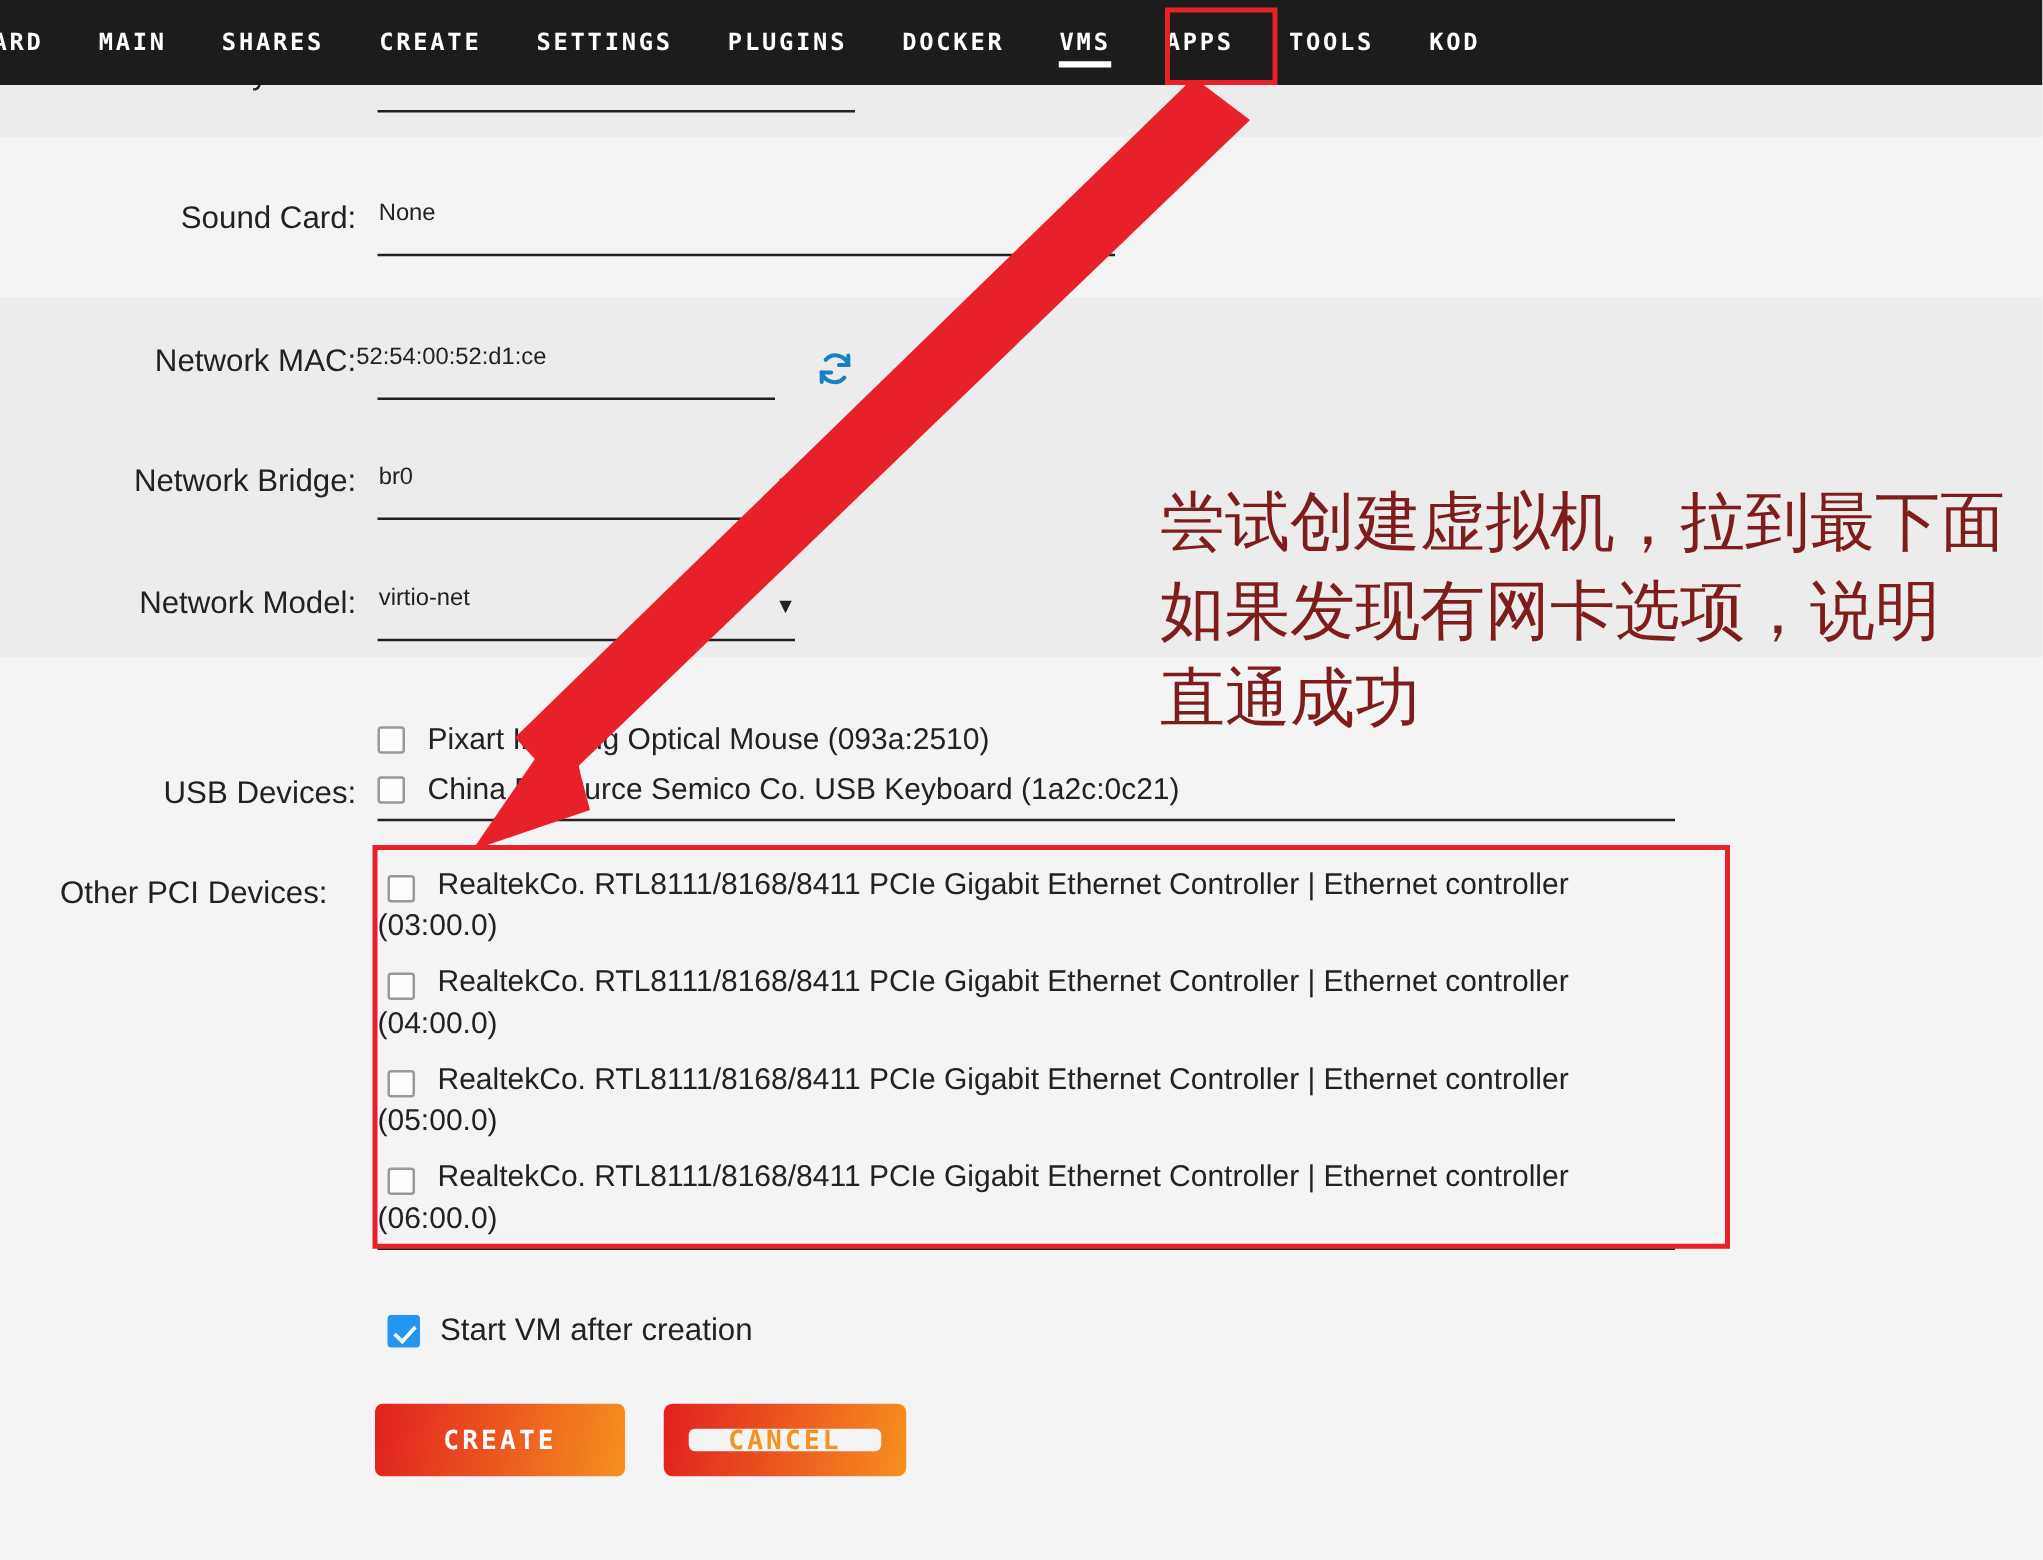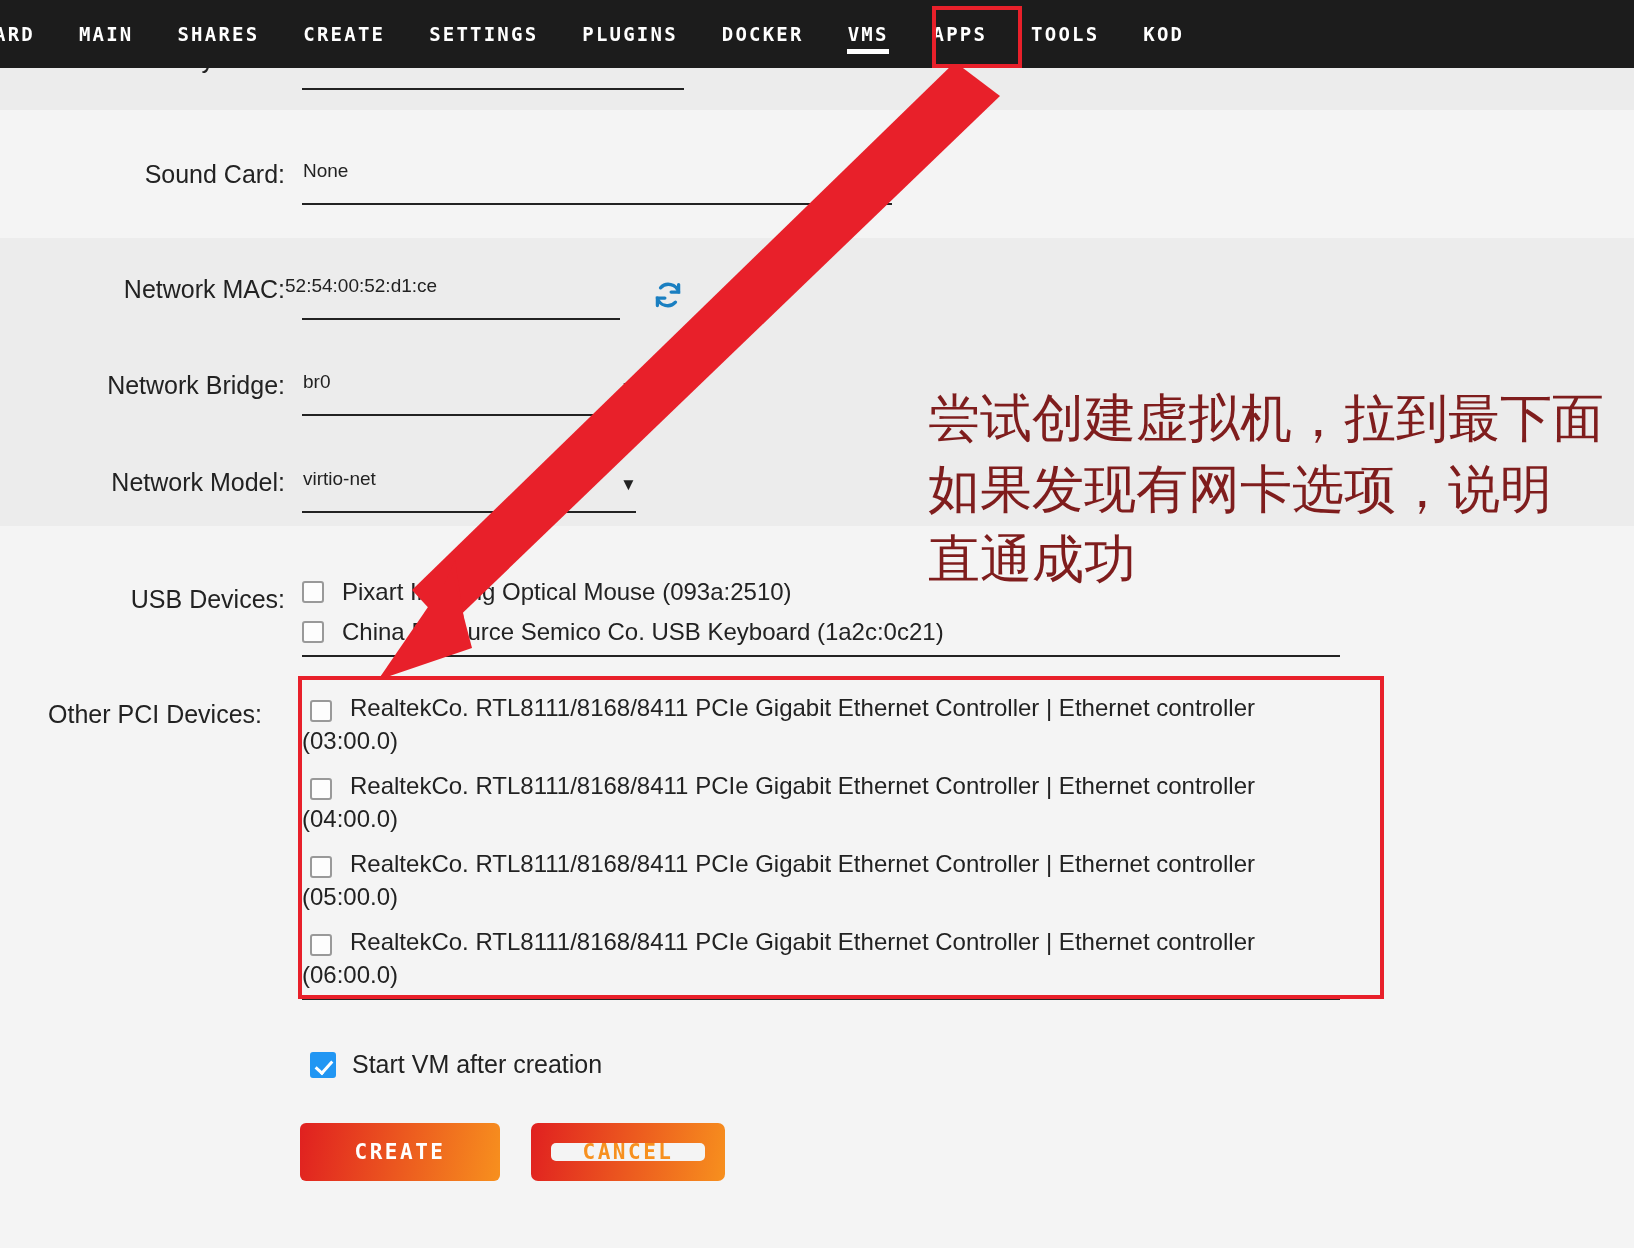--- a/index.html
+++ b/index.html
@@ -96,21 +96,21 @@
   
   .row-model { top: 468px; left: 0; }
   .row-model .lbl { width: 285px; }
   .row-model .val { margin-left: 18px; }
   .ul-model { position: absolute; top: 511px; left: 302px; width: 334px; height: 2px; background: #222; }
   .caret-model { position: absolute; top: 476px; left: 620px; }
 
   .caret { font-size: 17px; color: #222; line-height: 1; }
 
   
-  .row-usb-lbl { position: absolute; top: 585px; left: 0; width: 285px; text-align: right; }
+  .row-usb-lbl { position: absolute; top: 620px; left: 0; width: 285px; text-align: right; }
   .usb-list { position: absolute; top: 572px; left: 302px; }
   .dev-line { display: flex; align-items: center; height: 40px; }
   .dev-line .cbx { margin-right: 18px; }
   .dev-text { font-size: 24px; color: #222; white-space: nowrap; }
   .ul-usb { position: absolute; top: 655px; left: 302px; width: 1038px; height: 2px; background: #222; }
 
   
   .cbx {
     width: 22px; height: 22px;
     border: 2px solid #999;

